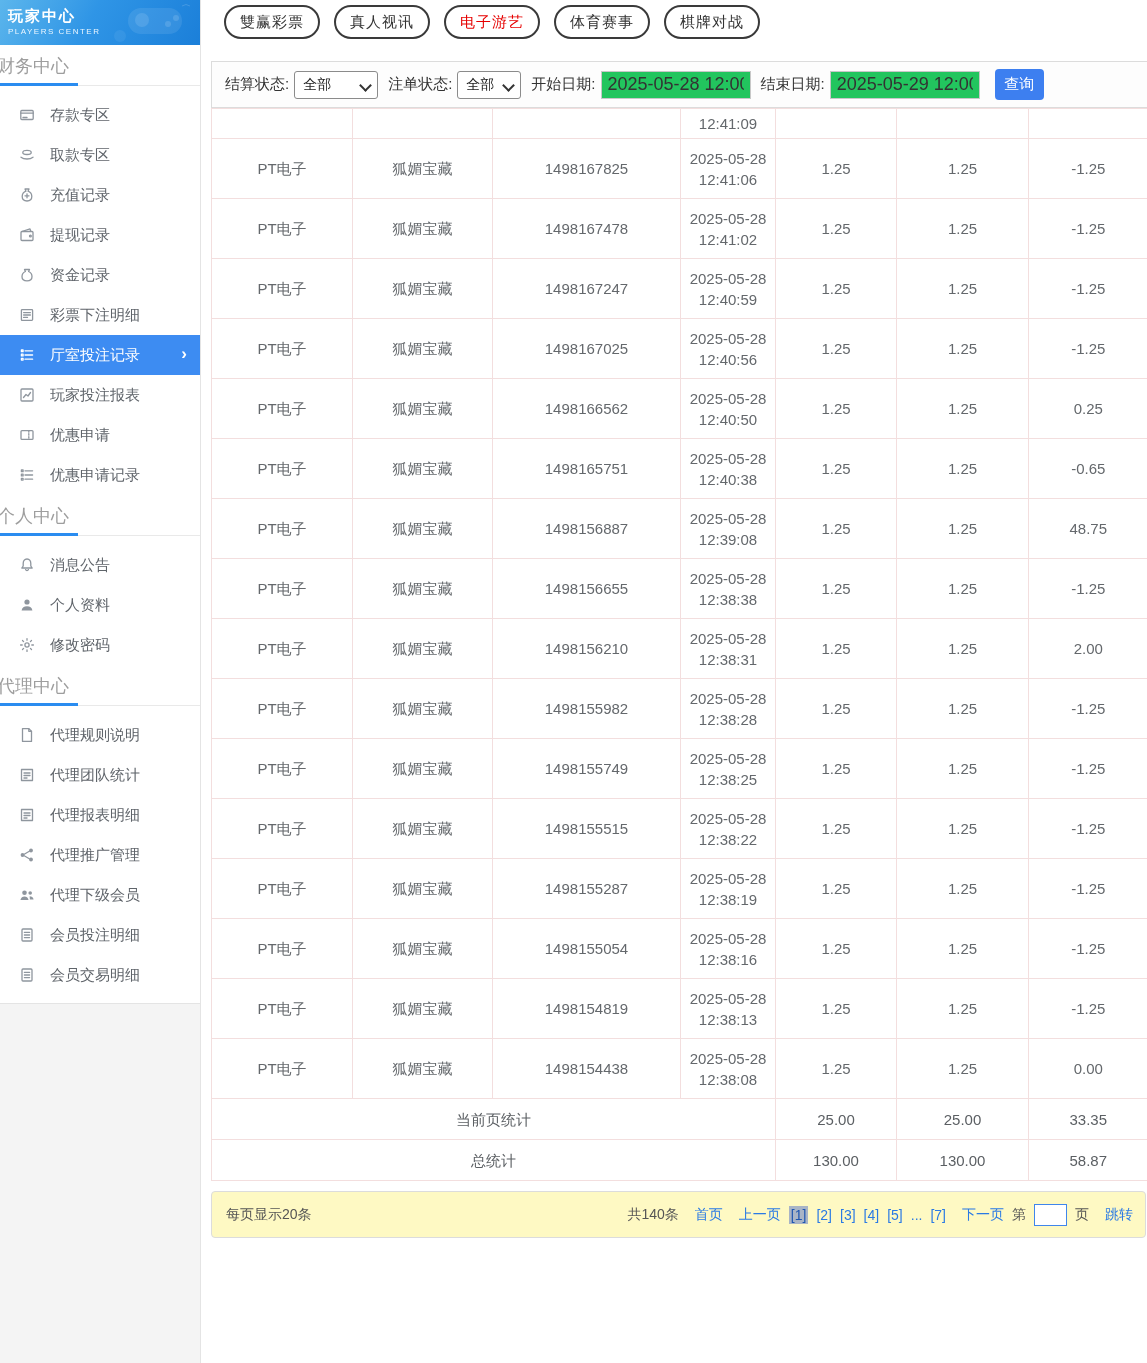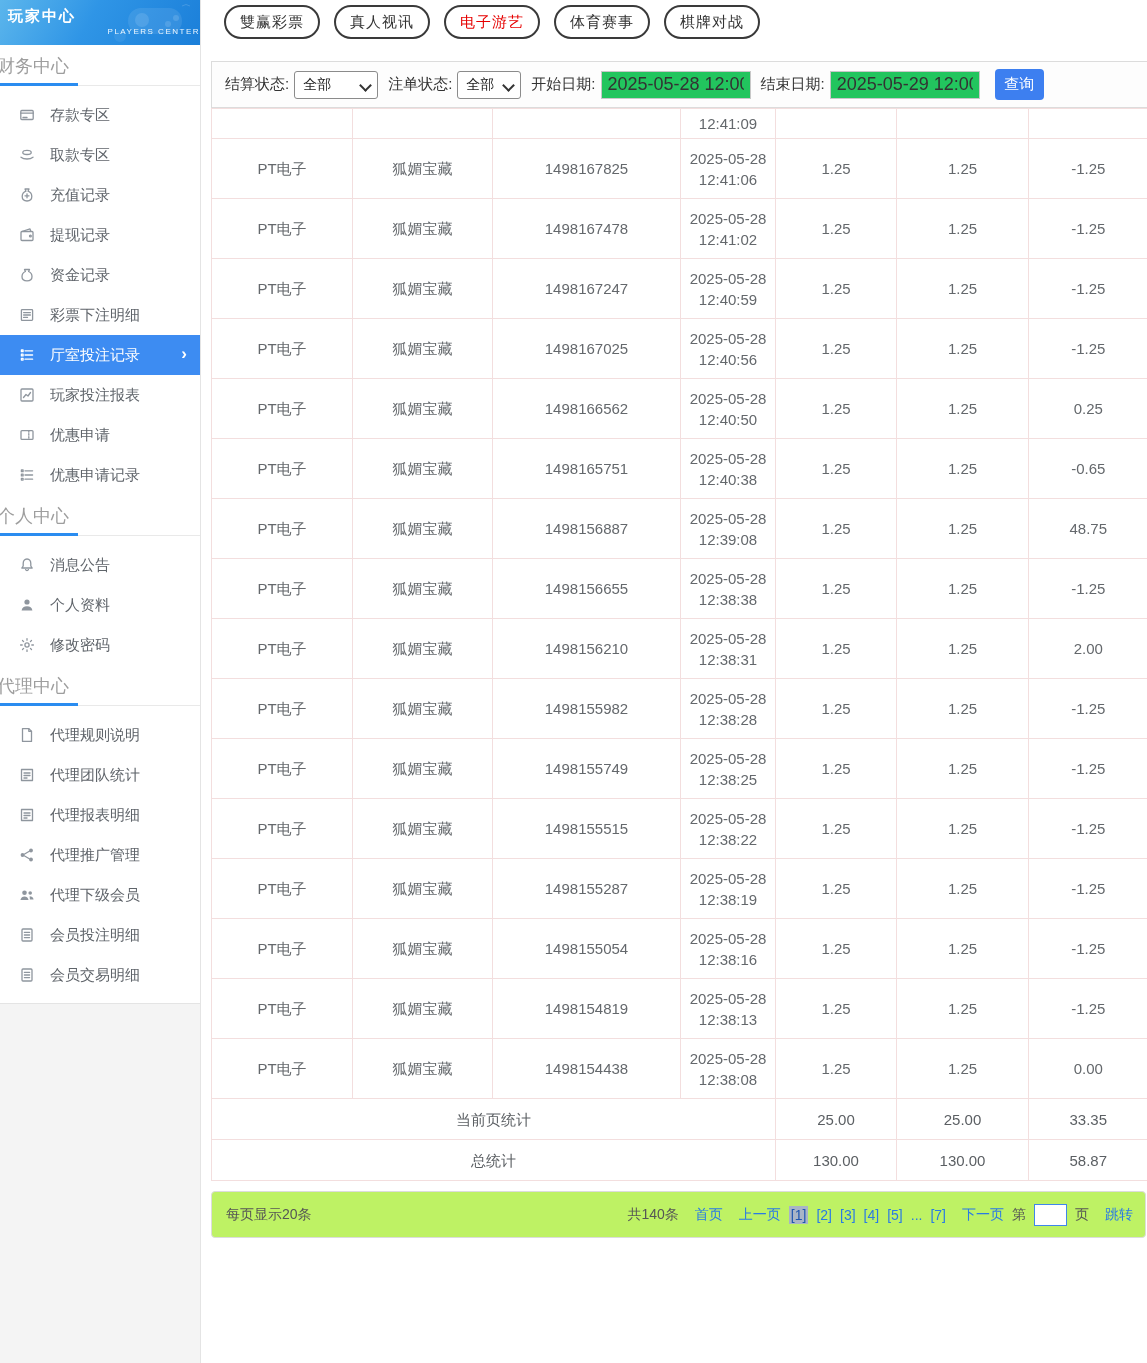--- a/index.html
+++ b/index.html
@@ -4,21 +4,21 @@
 <style>
   * { box-sizing: border-box; margin: 0; padding: 0; }
   html,body { width:1147px; height:1363px; overflow:hidden; background:#fff;
     font-family:"Liberation Sans", sans-serif; }
   .app { display:flex; width:1147px; height:1363px; }
 
   
   .left { width:201px; border-right:1px solid #e4e4e4; display:flex; flex-direction:column; background:#fff; }
   .logo { height:45px; background:linear-gradient(120deg,#5cb6ec 0%, #2f95e6 45%, #1b7fd9 100%); position:relative; padding:5px 0 0 8px; overflow:hidden; }
   .logo-title { color:#fff; font-size:15px; font-weight:bold; letter-spacing:2px; line-height:22px; }
-  .logo-sub { color:#eaf6ff; font-size:8px; letter-spacing:1.5px; line-height:10px;text-align:right; }
+  .logo-sub { color:#eaf6ff; font-size:8px; letter-spacing:1.5px; line-height:10px; }
   .logo-decor { position:absolute; right:6px; top:2px; opacity:.5; }
   .sidebar { background:#fff; border-bottom:1px solid #e4e4e4; padding-bottom:8px; }
   .sidebar-filler { flex:1; background:#f4f4f4; }
   .section-title { margin:8px 0 0 -3px; font-size:18px; color:#9e9e9e; line-height:26px; white-space:nowrap; }
   .section-underline { height:3px; margin-top:4px; position:relative; }
   .section-underline::before { content:""; position:absolute; left:0; right:0; bottom:0; height:1px; background:#e9e9e9; }
   .section-underline::after { content:""; position:absolute; left:0; top:0; width:78px; height:3px; background:#2a8cf0; }
   .nav-list { margin-top:9px; }
   .nav-item { height:40px; display:flex; align-items:center; padding-left:19px; cursor:pointer; position:relative; color:#5f646a; }
   .nav-item .ico { width:16px; height:16px; color:#8f969e; margin-right:15px; flex:0 0 16px; }
@@ -54,21 +54,21 @@
   
   .bet-table { width:936px; border-collapse:collapse; table-layout:fixed; }
   .bet-table td { border:1px solid #f3dede; text-align:center; vertical-align:middle;
                   font-size:15px; color:#64686c; line-height:21px; padding:2px; }
   .bet-table td:last-child { border-right:none; }
   .bet-table tr.partial td { height:30px; }
   .bet-table tr.data td { height:60px; }
   .bet-table tr.summary td { height:41px; color:#5b5f63; }
 
   
-  .pager { width:935px; height:47px; margin-top:10px; background:#bef264; border:1px solid #dcdcdc;
+  .pager { width:935px; height:47px; margin-top:10px; background:#fef9c3; border:1px solid #dcdcdc;
            border-radius:4px; display:flex; align-items:center; justify-content:space-between; padding:0 12px 0 14px; }
   .pager-left { font-size:14px; color:#555; }
   .pager-right { display:flex; align-items:center; gap:8px; font-size:14px; }
   .pager-total { color:#555; }
   .plink { color:#2a7ae4; cursor:pointer; text-decoration:none; white-space:nowrap;margin-left:8px; }
   .pnum { color:#2a7ae4; cursor:pointer; }
   .pnum.is-active { background:#a8b4c6; color:#1e56b0; padding:1px 2px; }
   .jump-label { color:#555; }
   .jump-input { width:33px; height:22px; border:1px solid #3f86ec; background:#fff; font-size:13px; text-align:center; }
 </style>

